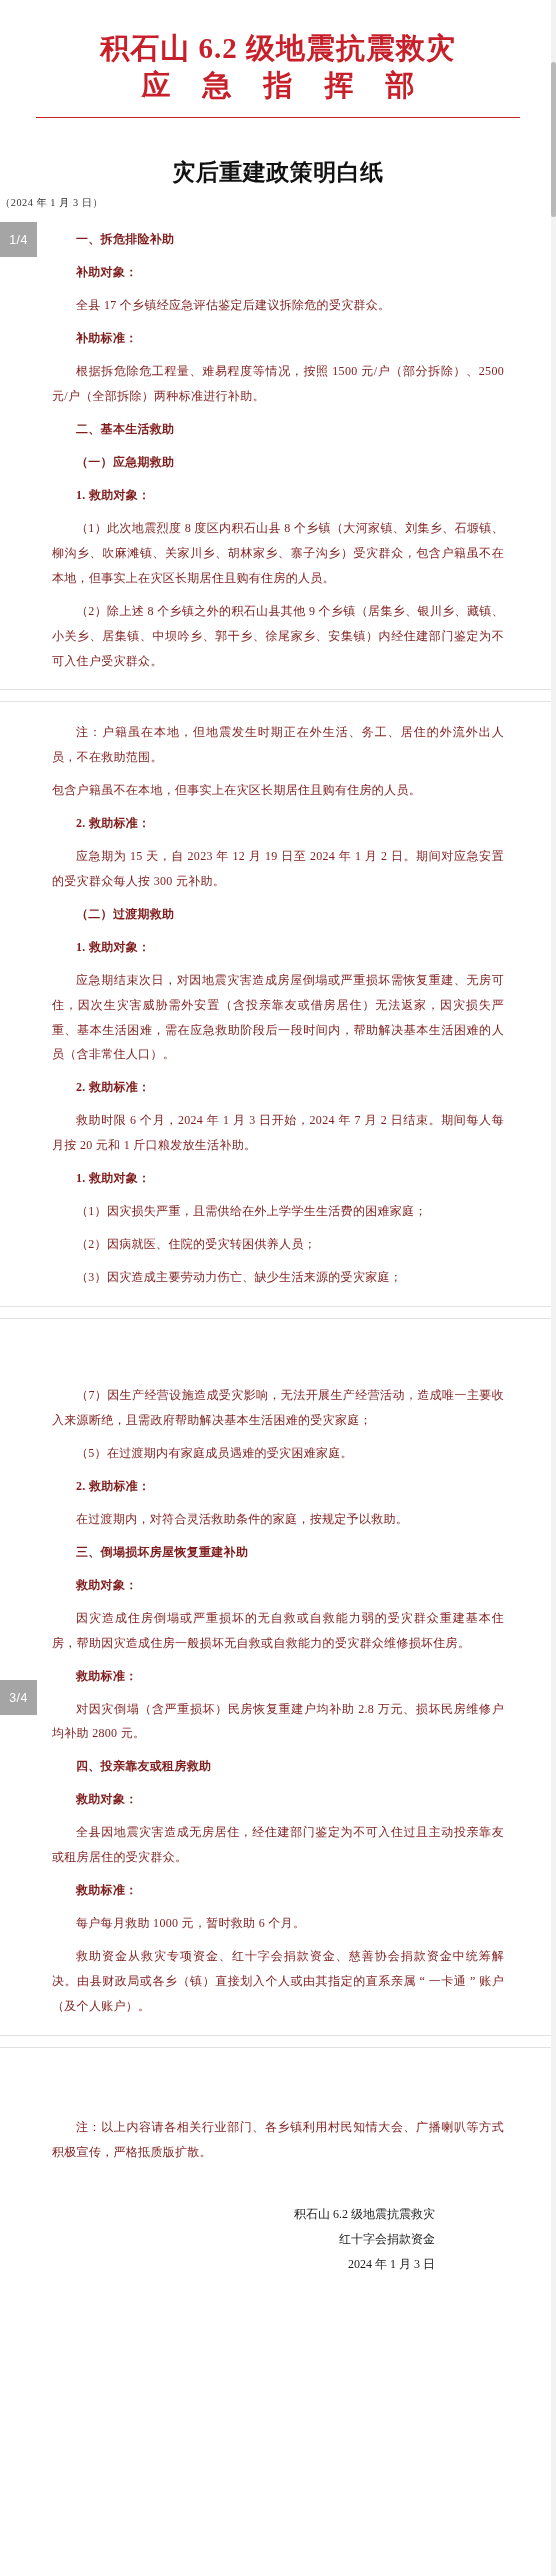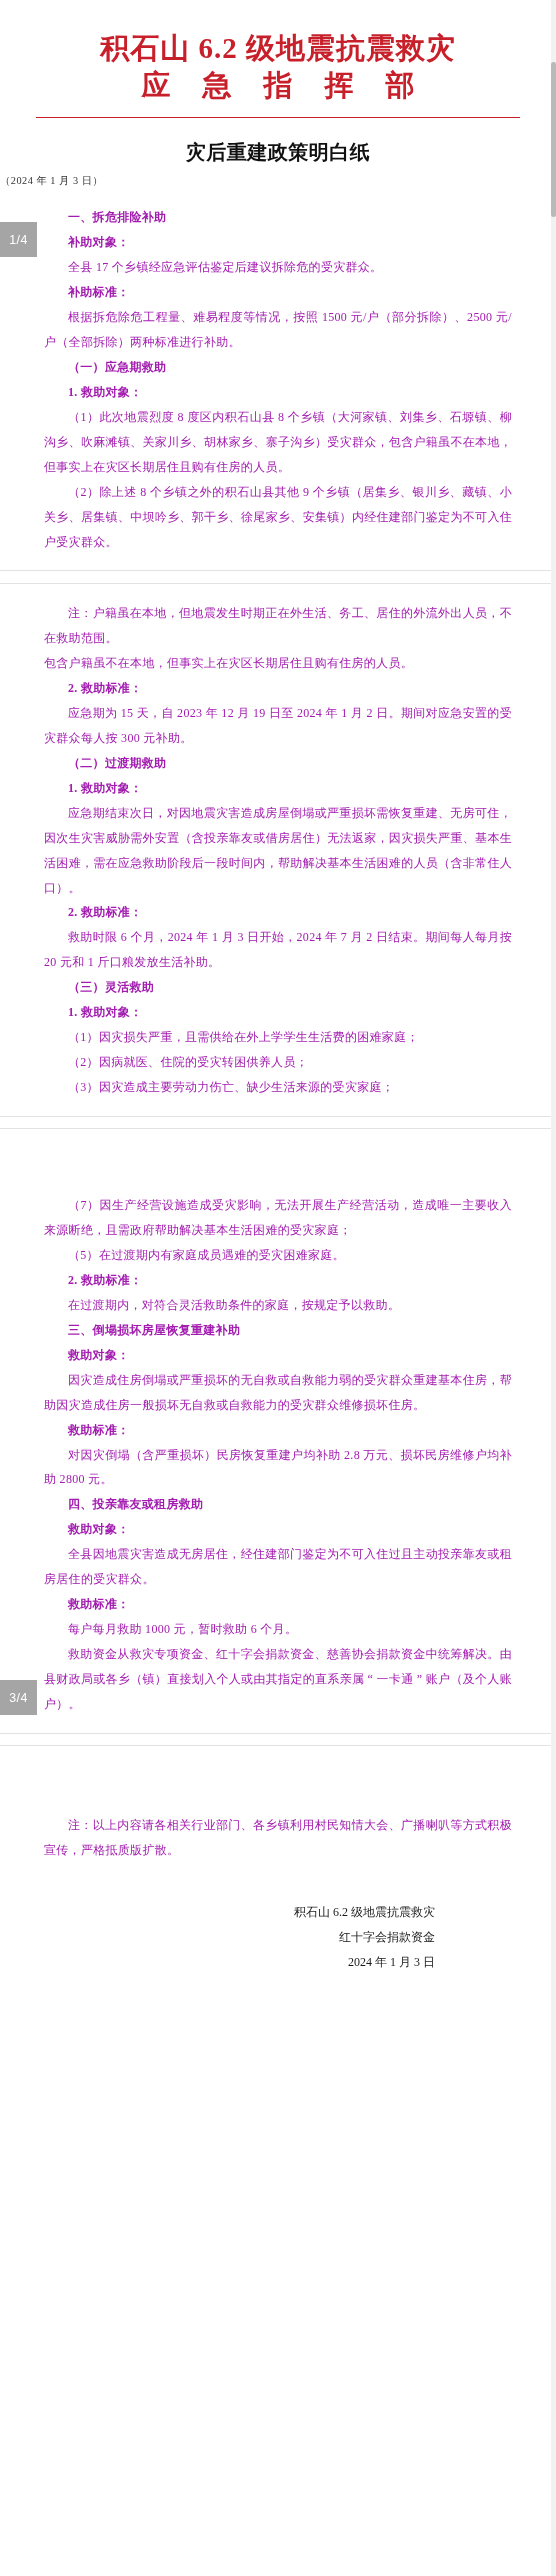--- a/index.html
+++ b/index.html
@@ -35,44 +35,44 @@
   }
   .header-rule {
     border: 0;
     border-top: 1.5px solid #c8202a;
     margin: 12.4px 0 0 0;
   }
 
   
   .doc-title {
     text-align: center;
-    font-size: 20px;
+    font-size: 23px;
     font-weight: bold;
     color: #111;
-    margin-top: 21px;
+    margin-top: 39px;
     letter-spacing: 0.5px;
   }
   .doc-date {
     text-align: left;
     font-size: 10.3px;
     color: #333;
     margin-top: 8.2px;
     letter-spacing: 0.5px;
   }
 
   
   .body-wrap {
     padding: 0 44px;
     margin-top: 17.5px;
   }
   p.t {
     font-size: 12px;
     line-height: 2.08;
-    color: #a21caf;
-    margin: 0;
+    color: #7f1d1d;
+    margin: 8px;
     text-align: justify;
     text-justify: inter-ideograph;
     letter-spacing: 0.3px;
   }
   p.indent { text-indent: 2em; }
   p.h { font-weight: bold; text-indent: 2em; }
   p.sub { font-weight: bold; text-indent: 2em; }
 
   
   .seam {
@@ -156,39 +156,39 @@
   <div class="doc-title">灾后重建政策明白纸</div>
   <div class="doc-date">（2024 年 1 月 3 日）</div>
 
   <div class="body-wrap">
     <p class="t h">一、拆危排险补助</p>
     <p class="t h">补助对象：</p>
     <p class="t indent">全县 17 个乡镇经应急评估鉴定后建议拆除危的受灾群众。</p>
     <p class="t h">补助标准：</p>
     <p class="t indent">根据拆危除危工程量、难易程度等情况，按照 1500 元/户（部分拆除）、2500 元/户（全部拆除）两种标准进行补助。</p>
 
+    <p class="t h">二、基本生活救助</p>
     <p class="t sub">（一）应急期救助</p>
     <p class="t sub">1. 救助对象：</p>
     <p class="t indent">（1）此次地震烈度 8 度区内积石山县 8 个乡镇（大河家镇、刘集乡、石塬镇、柳沟乡、吹麻滩镇、关家川乡、胡林家乡、寨子沟乡）受灾群众，包含户籍虽不在本地，但事实上在灾区长期居住且购有住房的人员。</p>
     <p class="t indent">（2）除上述 8 个乡镇之外的积石山县其他 9 个乡镇（居集乡、银川乡、藏镇、小关乡、居集镇、中坝吟乡、郭干乡、徐尾家乡、安集镇）内经住建部门鉴定为不可入住户受灾群众。</p>
   </div>
 
   <div class="seam"></div>
 
   <div class="body-wrap">
     <p class="t indent">注：户籍虽在本地，但地震发生时期正在外生活、务工、居住的外流外出人员，不在救助范围。</p>
     <p class="t">包含户籍虽不在本地，但事实上在灾区长期居住且购有住房的人员。</p>
     <p class="t sub">2. 救助标准：</p>
     <p class="t indent">应急期为 15 天，自 2023 年 12 月 19 日至 2024 年 1 月 2 日。期间对应急安置的受灾群众每人按 300 元补助。</p>
     <p class="t sub">（二）过渡期救助</p>
     <p class="t sub">1. 救助对象：</p>
     <p class="t indent">应急期结束次日，对因地震灾害造成房屋倒塌或严重损坏需恢复重建、无房可住，因次生灾害威胁需外安置（含投亲靠友或借房居住）无法返家，因灾损失严重、基本生活困难，需在应急救助阶段后一段时间内，帮助解决基本生活困难的人员（含非常住人口）。</p>
     <p class="t sub">2. 救助标准：</p>
     <p class="t indent">救助时限 6 个月，2024 年 1 月 3 日开始，2024 年 7 月 2 日结束。期间每人每月按 20 元和 1 斤口粮发放生活补助。</p>
-    <p class="t sub">（三）灵活救助</p>
     <p class="t sub">1. 救助对象：</p>
     <p class="t indent">（1）因灾损失严重，且需供给在外上学学生生活费的困难家庭；</p>
     <p class="t indent">（2）因病就医、住院的受灾转困供养人员；</p>
     <p class="t indent">（3）因灾造成主要劳动力伤亡、缺少生活来源的受灾家庭；</p>
   </div>
 
   <div class="seam"></div>
   <div class="gap-lg"></div>
 
   <div class="body-wrap">

